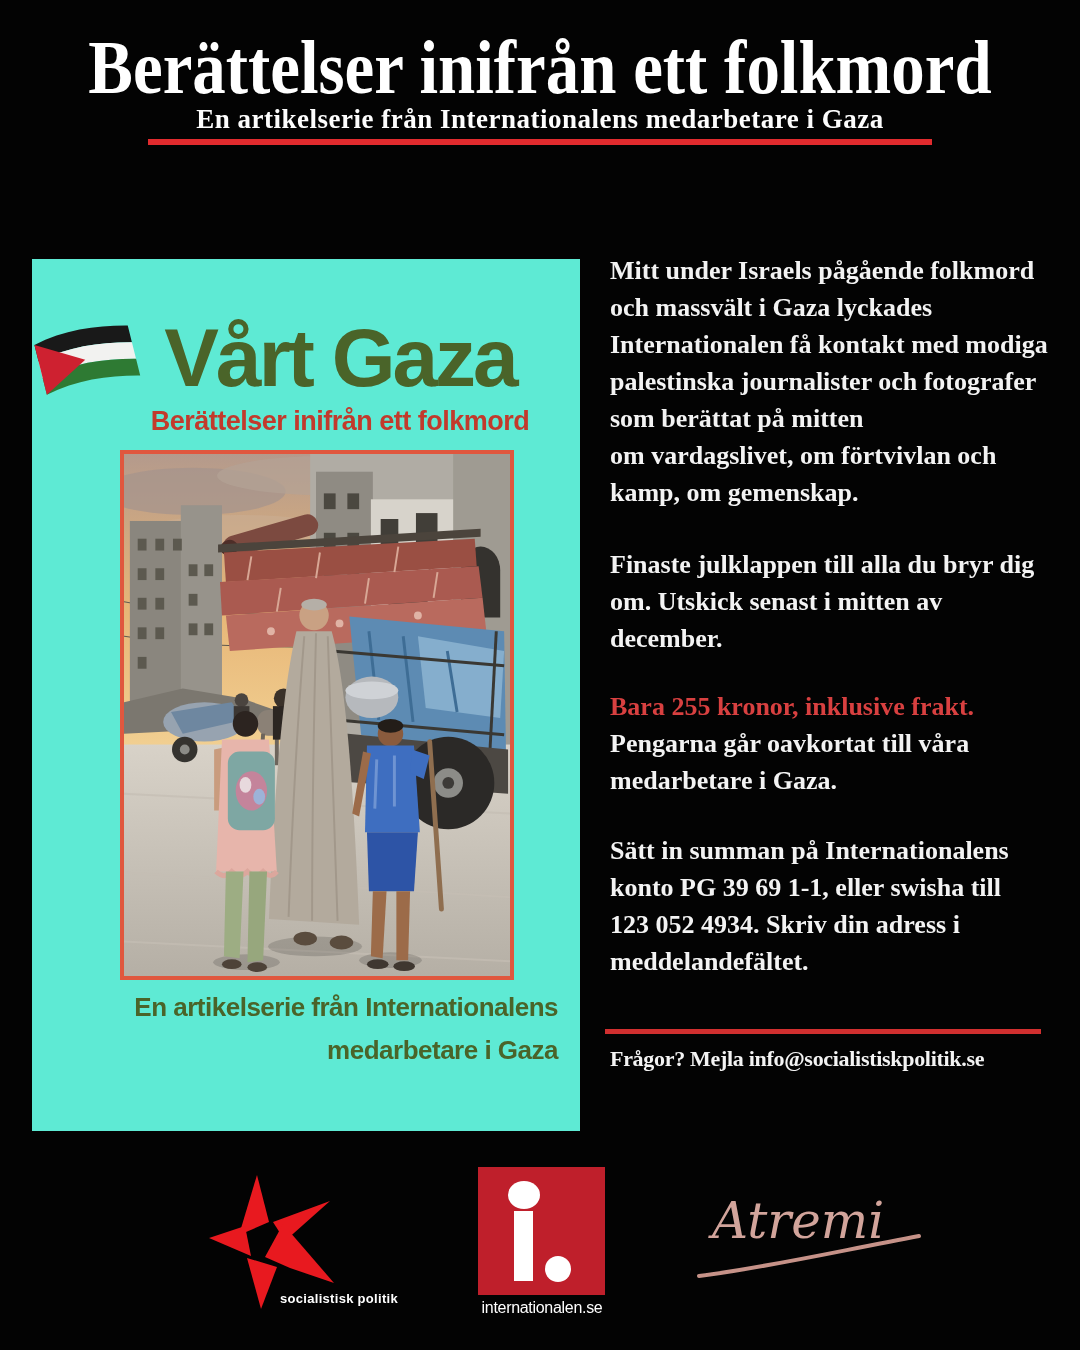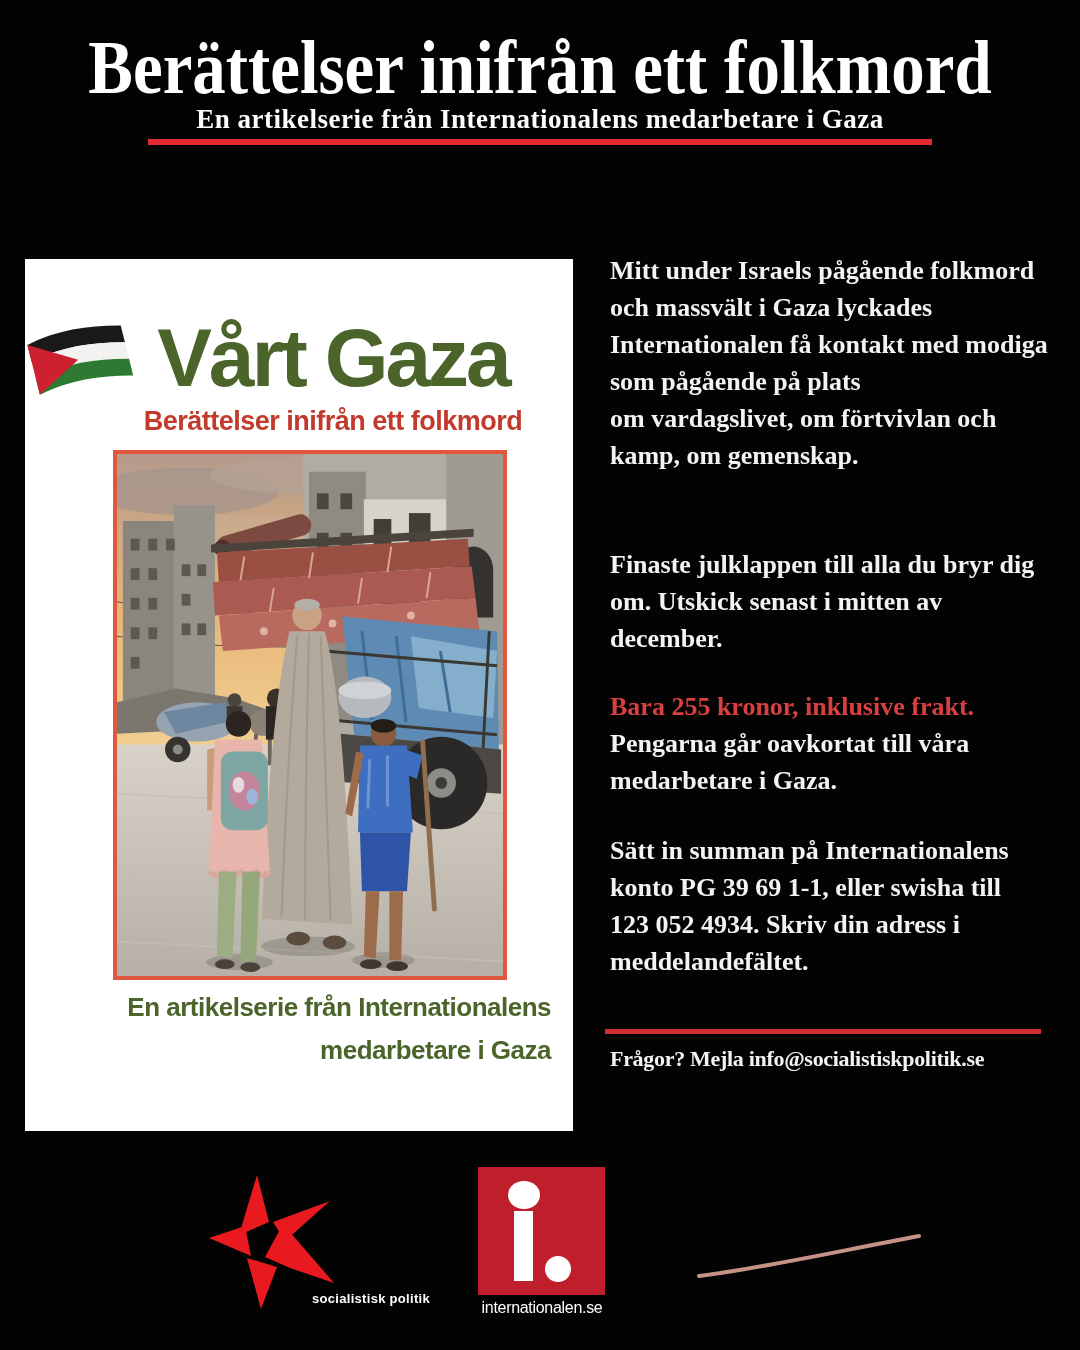--- a/index.html
+++ b/index.html
@@ -7,21 +7,21 @@
           font-family:"Liberation Serif",serif;}
 
   
   .title{position:absolute;top:24px;left:0;width:1080px;text-align:center;color:#ffffff;
          font-weight:bold;font-size:76px;transform:scaleX(.88);white-space:nowrap;}
   .subtitle{position:absolute;top:104px;left:0;width:1080px;text-align:center;color:#fdfdfd;
          font-weight:bold;font-size:27px;letter-spacing:.5px;white-space:nowrap;}
   .subtitle-bar{position:absolute;top:139px;left:148px;width:784px;height:6px;background:#e12b2e;}
 
   
-  .card{position:absolute;left:25px;top:259px;width:548px;height:872px;background:#ffffff;}
+  .card{position:absolute;left:32px;top:259px;width:548px;height:872px;background:#5eead4;}
   .flag{position:absolute;left:2px;top:64px;width:108px;height:80px;}
   .card-title{position:absolute;left:96px;top:52px;width:424px;text-align:center;color:#4a6429;
          font-family:"Liberation Sans",sans-serif;font-weight:bold;font-size:82px;letter-spacing:-3px;white-space:nowrap;}
   .card-sub{position:absolute;left:96px;top:147px;width:424px;text-align:center;color:#c23a2c;
          font-family:"Liberation Sans",sans-serif;font-weight:bold;font-size:27px;letter-spacing:-.5px;white-space:nowrap;}
   .photo{position:absolute;left:88px;top:191px;width:394px;height:530px;border:4px solid #e0573e;
          box-sizing:border-box;background:#e8c48a;}
   .photo svg{display:block;width:100%;height:100%;}
   .card-footer{position:absolute;left:54px;top:727px;width:472px;text-align:right;color:#4a6429;
          font-family:"Liberation Sans",sans-serif;font-weight:bold;font-size:26px;letter-spacing:-.5px;line-height:43px;}
@@ -31,21 +31,21 @@
   .p1{top:252px;} .p2{top:546px;} .price-block{top:688px;} .p4{top:832px;}
   .line{display:block;white-space:nowrap;}
   .price{color:#d84040;}
   .divider{position:absolute;left:605px;top:1029px;width:436px;height:5px;background:#d12f2f;}
   .contact{position:absolute;left:610px;top:1046px;width:470px;color:#f3f3f3;font-weight:bold;
            font-size:22px;letter-spacing:-.3px;white-space:nowrap;}
 
   
   .star-logo{position:absolute;left:188px;top:1163px;width:158px;height:148px;}
   .star-label{position:absolute;left:280px;top:1291px;color:#ffffff;
-           font-family:"Liberation Sans",sans-serif;font-weight:bold;font-size:13px;letter-spacing:.3px;margin-left:32px;}
+           font-family:"Liberation Sans",sans-serif;font-weight:bold;font-size:13px;letter-spacing:.3px;}
   .i-logo{position:absolute;left:478px;top:1167px;width:127px;height:128px;background:#bf1f2b;}
   .i-logo svg{display:block;width:100%;height:100%;}
   .i-label{position:absolute;left:468px;top:1299px;width:148px;text-align:center;color:#ffffff;
            font-family:"Liberation Sans",sans-serif;font-weight:normal;font-size:16px;letter-spacing:-.3px;}
   .atremi{position:absolute;left:712px;top:1192px;color:#d2a49b;font-family:"DejaVu Serif",serif;
            font-style:italic;font-size:50px;white-space:nowrap;}
   .atremi-swoosh{position:absolute;left:694px;top:1230px;width:230px;height:52px;}
 </style>
 </head>
 <body>
@@ -222,21 +222,22 @@
     <div class="card-footer">
         <span class="line">En artikelserie från Internationalens</span>
         <span class="line">medarbetare i Gaza</span>
       </div>
   </div>
 
   <div class="copy p1">
       <span class="line">Mitt under Israels pågående folkmord</span>
       <span class="line">och massvält i Gaza lyckades</span>
       <span class="line">Internationalen få kontakt med modiga</span>
-      <span class="line">som pågående på plats</span>
+      <span class="line">palestinska journalister och fotografer</span>
+      <span class="line">som berättat på mitten</span>
       <span class="line">om vardagslivet, om förtvivlan och</span>
       <span class="line">kamp, om gemenskap.</span>
     </div>
   <div class="copy p2">
       <span class="line">Finaste julklappen till alla du bryr dig</span>
       <span class="line">om. Utskick senast i mitten av</span>
       <span class="line">december.</span>
     </div>
   <div class="copy price-block">
     <span class="line price">Bara 255 kronor, inklusive frakt.</span>
@@ -267,17 +268,18 @@
 
   <div class="i-logo">
     <svg viewBox="0 0 127 128">
       <ellipse cx="46" cy="28" rx="16" ry="14" fill="#ffffff"></ellipse>
       <rect x="36" y="44" width="19" height="70" fill="#ffffff"></rect>
       <circle cx="80" cy="102" r="13" fill="#ffffff"></circle>
     </svg>
   </div>
   <div class="i-label">internationalen.se</div>
 
+  <div class="atremi">Atremi</div>
   <svg class="atremi-swoosh" viewBox="0 0 230 52">
     <path d="M5,46 C70,38 140,22 225,6" stroke="#c69288" stroke-width="4" fill="none" stroke-linecap="round"></path>
   </svg>
 
 </div>
 
 </body></html>

